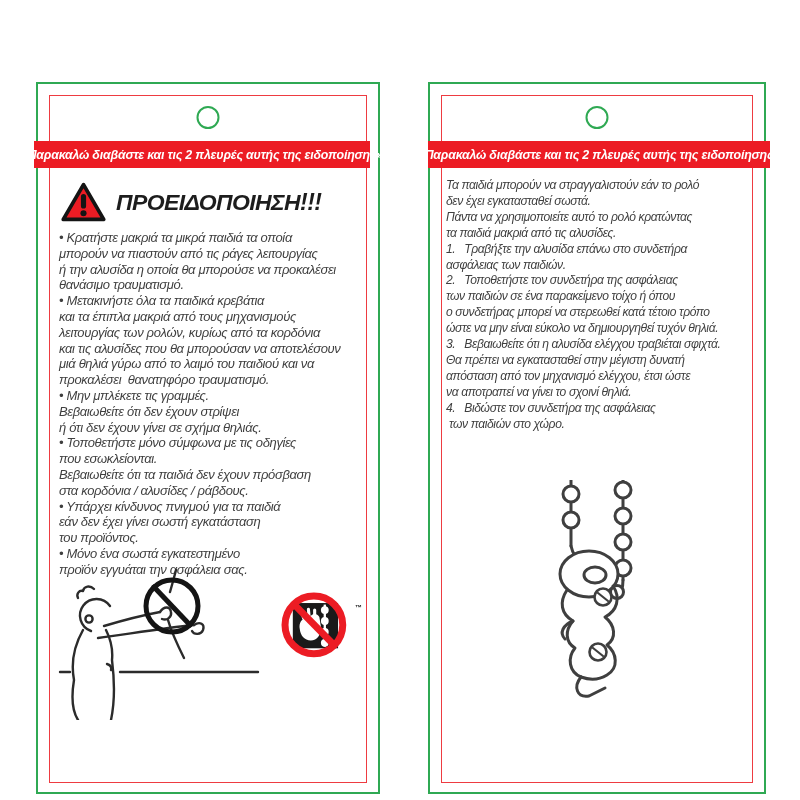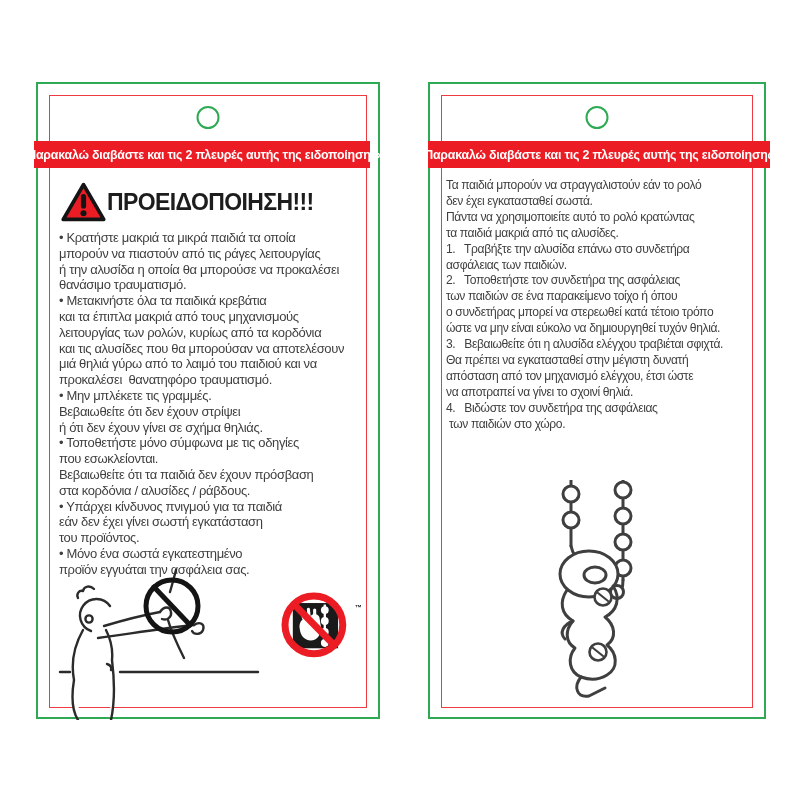--- a/index.html
+++ b/index.html
@@ -5,22 +5,22 @@
   :root{
     --red:#EC1C24; --green:#2FA953; --ink:#3F3F3F; --hl:#F5E97C;
   }
   html,body{margin:0;padding:0;}
   body{
     width:800px;height:800px;position:relative;background:#ffffff;
     font-family:"Liberation Sans", sans-serif;color:var(--ink);
     overflow:hidden;
   }
   .tag{
-    position:absolute;top:82px;height:637px;background:#fff;
-    border:2px solid var(--green);box-sizing:border-box;
+    position:absolute;top:82px;height:712px;background:#fff;
+    border:2px solid var(--green);box-sizing:border-box;font-style:italic;
   }
   .tag-left{left:36px;width:344px;}
   .tag-right{left:428px;width:338px;}
   .inner-frame{
     position:absolute;left:11px;right:11px;top:11px;bottom:9px;
     border:1.6px solid #ee3b41;pointer-events:none;
   }
   .hang-hole{
     position:absolute;top:22px;left:50%;transform:translateX(-50%);
     width:19px;height:19px;border:2.2px solid var(--green);border-radius:50%;
@@ -32,21 +32,21 @@
     z-index:3;
   }
   .tag-left .band{left:-4px;right:8px;}
   .tag-right .band{left:-2px;right:-6px;}
   .band span{
     color:#fff;font-size:12.4px;font-weight:600;letter-spacing:-0.2px;white-space:nowrap;
   }
   
   .title-row{
     position:absolute;top:97px;left:22px;right:12px;
-    display:flex;align-items:center;gap:0;text-align:right;
+    display:flex;align-items:center;gap:9px;text-align:right;
   }
   .title-row svg{flex:0 0 auto;}
   .warn-title{
     font-size:23px;font-weight:bold;color:#1d1d1d;letter-spacing:-0.6px;white-space:nowrap;
   }
   .body-text{
     position:absolute;left:21px;right:10px;
     font-size:13px;line-height:15.8px;letter-spacing:-0.35px;
     white-space:pre-line;color:var(--ink);
   }

